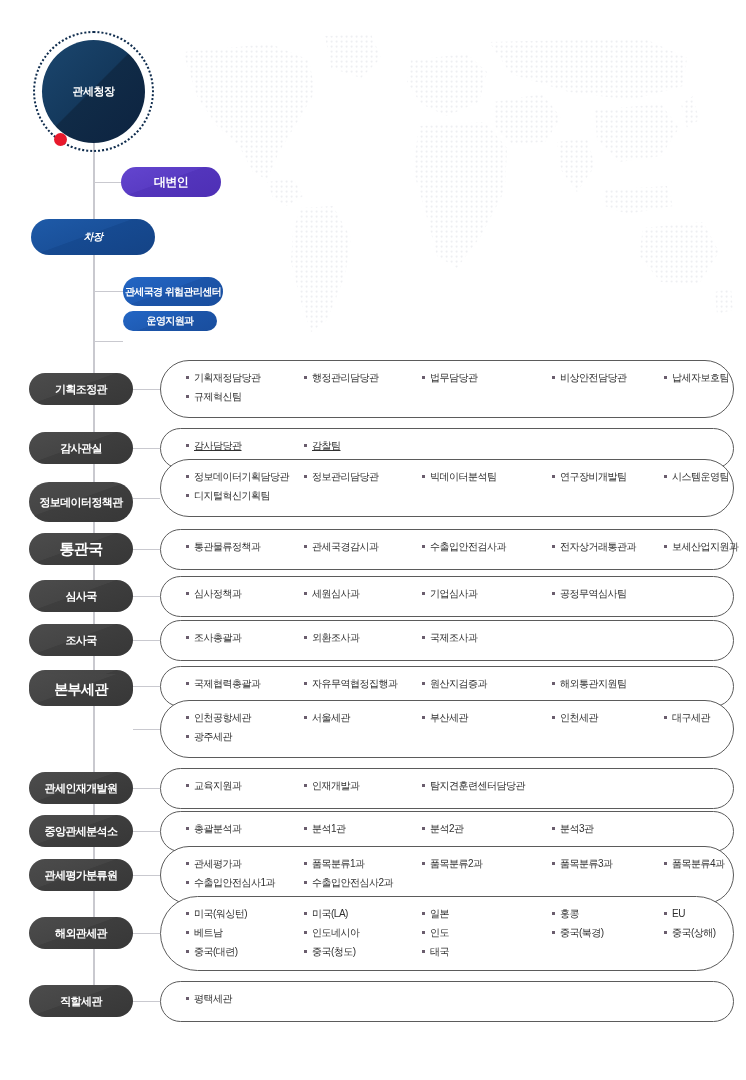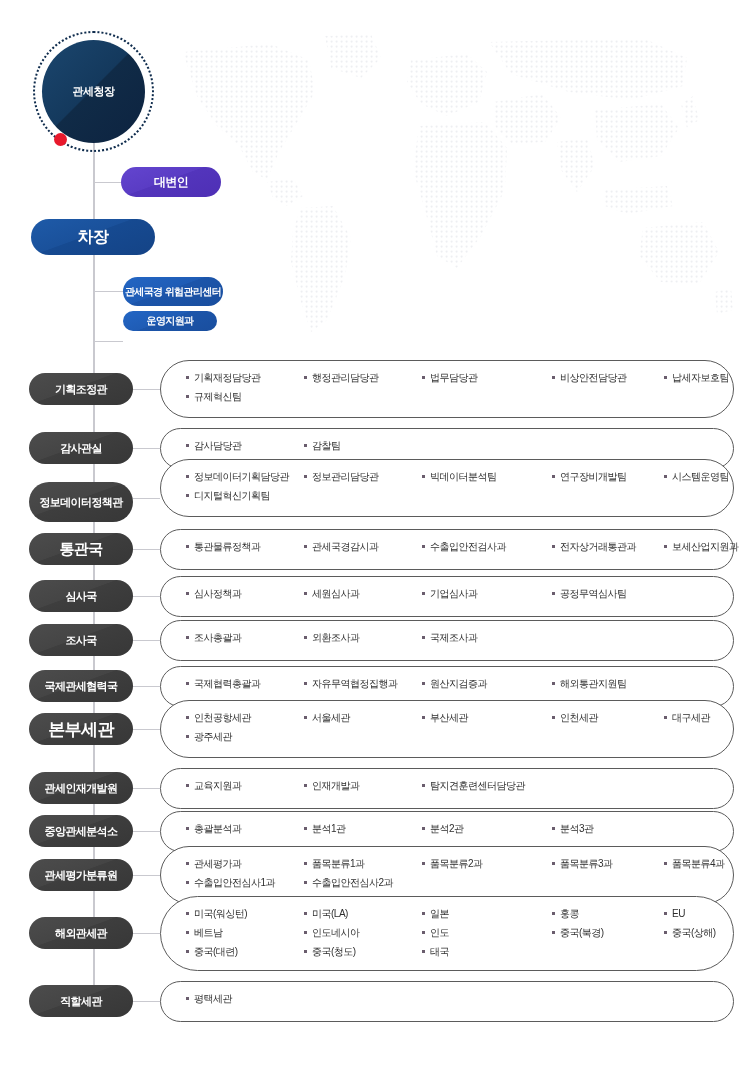--- a/index.html
+++ b/index.html
@@ -213,21 +213,21 @@
 
   <div class="circle-wrap">
     <div class="circle-dots"></div>
     <div class="circle-core">관세청장</div>
   </div>
   <div class="red-dot"></div>
 
   <div class="stub" style="left:94px; top:182px; width:27px;"></div>
   <div class="pill purple" style="left:121px; top:167px; width:100px; height:30px; font-size:12px;">대변인</div>
 
-  <div class="pill blue-strong" style="left:31px; top:219px; width:124px; height:36px; font-size:16px;">차장</div>
+  <div class="pill blue-strong" style="left:31px; top:219px; width:124px; height:36px; font-size:10px;font-style:italic;">차장</div>
 
   <div class="stub" style="left:94px; top:291px; width:29px;"></div>
   <div class="pill blue" style="left:123px; top:277px; width:100px; height:29px; font-size:10px;">관세국경 위험관리센터</div>
 
   <div class="stub" style="left:94px; top:341px; width:29px;"></div>
   <div class="pill blue" style="left:123px; top:311px; width:94px; height:20px; font-size:10px;">운영지원과</div>
 
   <div id="divisions">
       <div class="pill gray" style="left: 29px; top: 373px; width: 104px; height: 32px; font-size: 11px;">
         <span>기획조정관</span>
@@ -244,21 +244,21 @@
           <div class="ditem">비상안전담당관</div>
           <div class="ditem empty"></div>
           <div class="ditem">납세자보호팀</div>
           <div class="ditem empty"></div>
         </div>
       </div>
       <div class="pill gray" style="left: 29px; top: 432px; width: 104px; height: 32px; font-size: 11px;">
         <span>감사관실</span>
       </div>
       <div class="stub" style="left: 133px; top: 448px; width: 27px;"></div>
-      <div class="detail" style="left: 160px; top: 427.5px; width: 574px; height: 41px;">
+      <div class="detail" style="left: 160px; top: 427.5px; width: 574px; height: 41px; text-decoration: underline;">
         <div class="detail-grid r1">
           <div class="ditem">감사담당관</div>
           <div class="ditem">감찰팀</div>
           <div class="ditem empty"></div>
           <div class="ditem empty"></div>
           <div class="ditem empty"></div>
         </div>
       </div>
       <div class="pill gray" style="left: 29px; top: 482px; width: 104px; height: 40px; font-size: 11px;">
         <span>정보데이터정책관</span>
@@ -323,21 +323,21 @@
       <div class="stub" style="left: 133px; top: 686px; width: 27px;"></div>
       <div class="detail" style="left: 160px; top: 665.5px; width: 574px; height: 41px;">
         <div class="detail-grid r1">
           <div class="ditem">국제협력총괄과</div>
           <div class="ditem">자유무역협정집행과</div>
           <div class="ditem">원산지검증과</div>
           <div class="ditem">해외통관지원팀</div>
           <div class="ditem empty"></div>
         </div>
       </div>
-      <div class="pill gray" style="left: 29px; top: 713px; width: 104px; height: 32px; font-size: 17px;">
+      <div class="pill gray" style="left: 29px; top: 674px; width: 104px; height: 32px; font-size: 14px;">
         <span>본부세관</span>
       </div>
       <div class="stub" style="left: 133px; top: 729px; width: 27px;"></div>
       <div class="detail" style="left: 160px; top: 700px; width: 574px; height: 58px;">
         <div class="detail-grid r2">
           <div class="ditem">인천공항세관</div>
           <div class="ditem">광주세관</div>
           <div class="ditem">서울세관</div>
           <div class="ditem empty"></div>
           <div class="ditem">부산세관</div>

